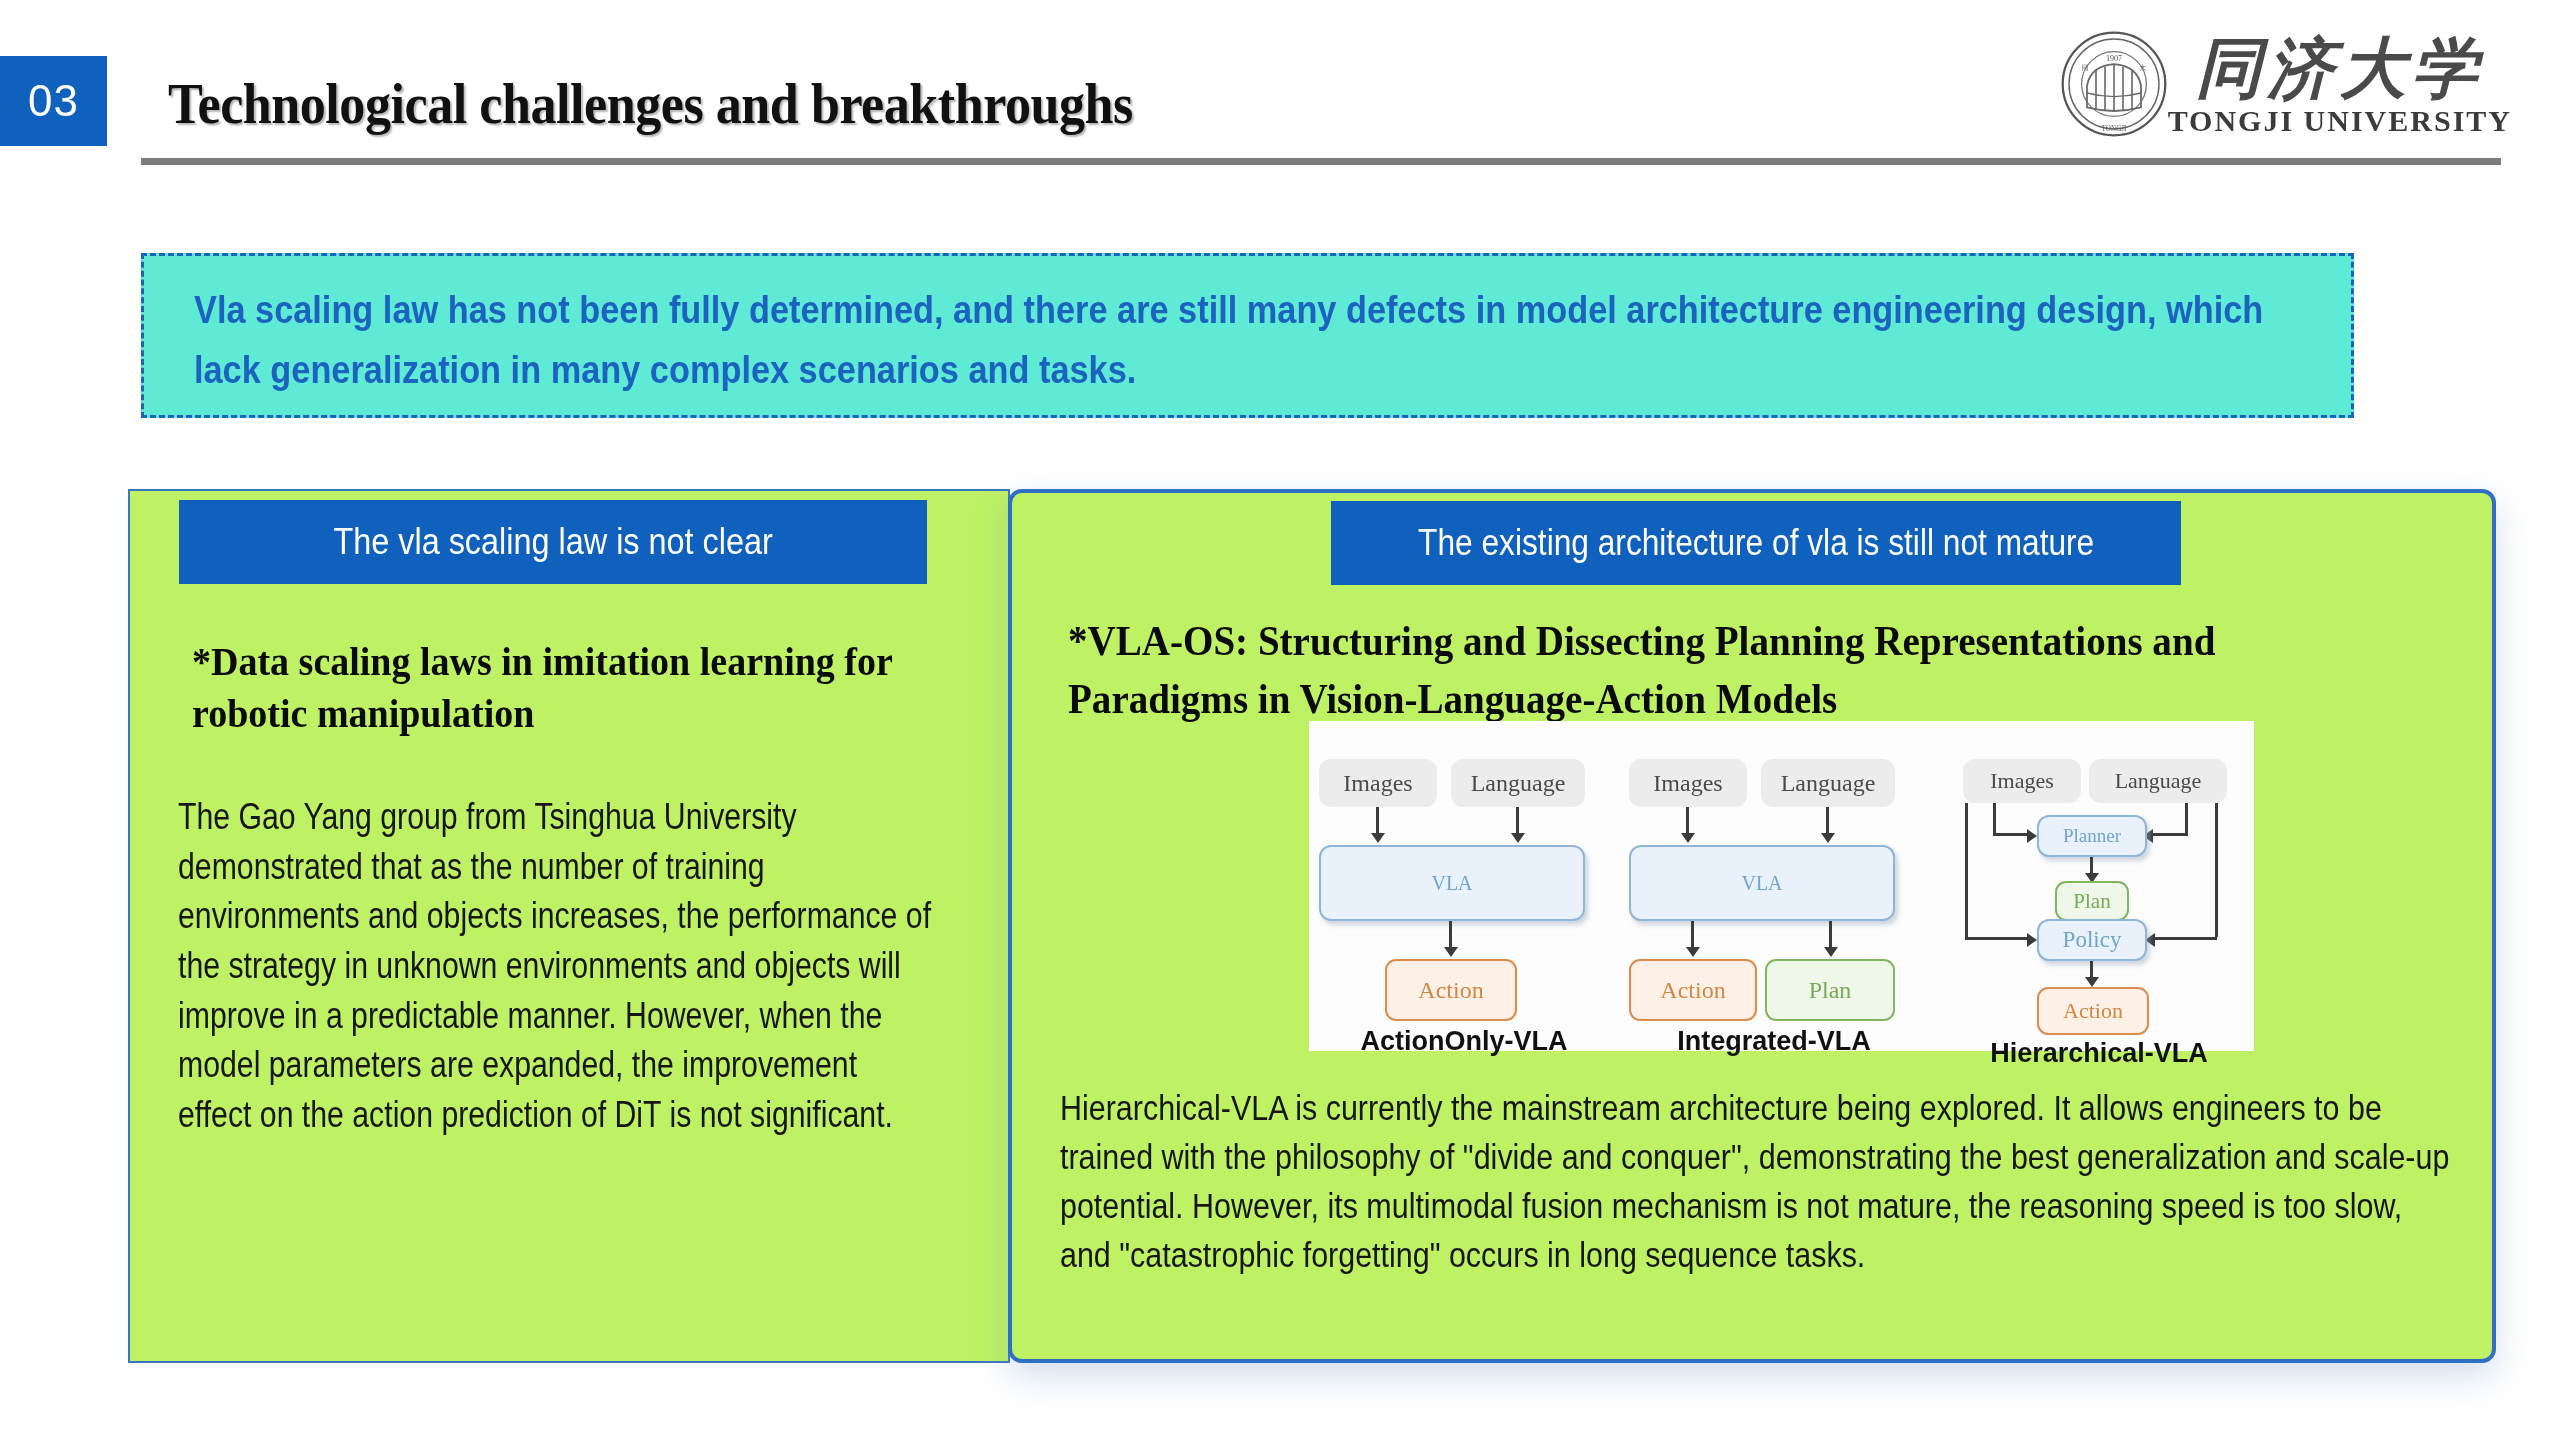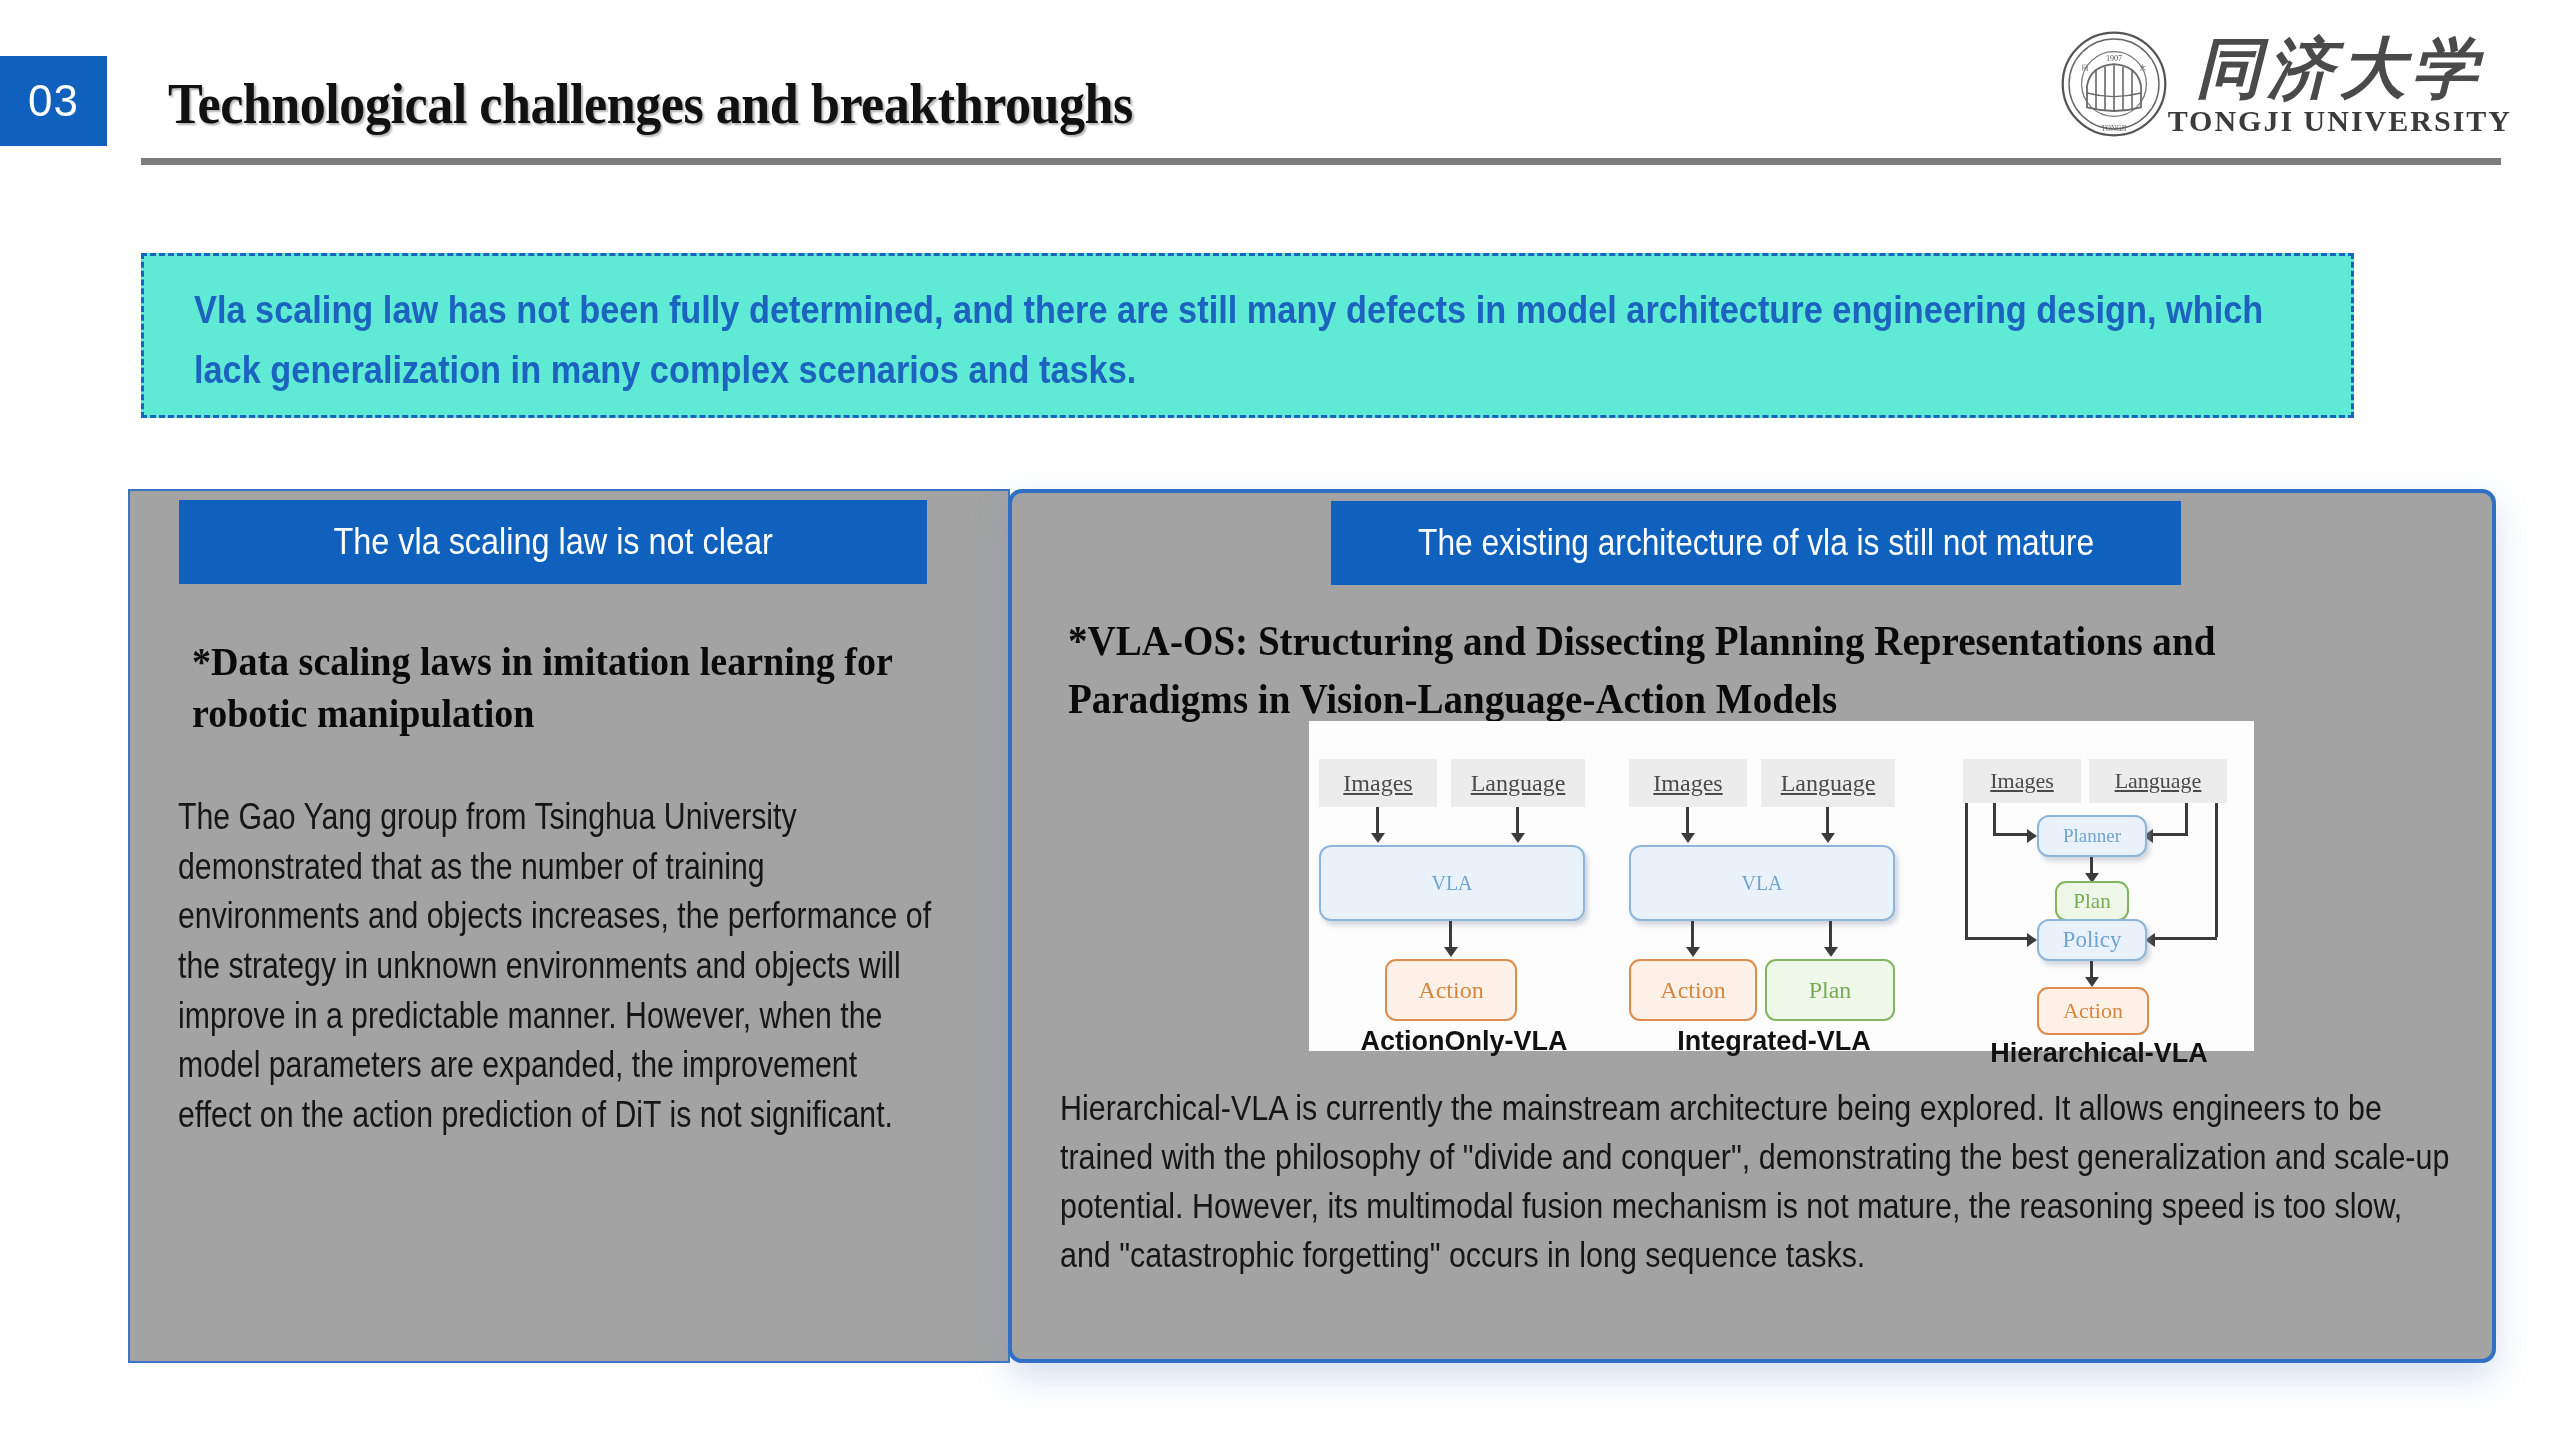--- a/index.html
+++ b/index.html
@@ -59,21 +59,21 @@
   }
   #callout-text{
     position:absolute;left:50px;top:24px;width:2130px;
     color:#1c63c0;font-weight:bold;font-size:39px;line-height:1.55;
     font-family:"Liberation Sans", sans-serif;
     transform:scaleX(0.88);transform-origin:left top;
     width:2400px;
   }
 
   
-  .card{position:absolute;background:#a3a3a3;box-sizing:border-box;padding-left:9px;}
+  .card{position:absolute;background:#bef264;box-sizing:border-box;padding-left:9px;}
   #card-left{
     left:128px;top:489px;width:882px;height:874px;
     border:2px solid #3a74c4;
   }
   #card-right{
     left:1008px;top:489px;width:1488px;height:874px;
     border:4px solid #2f6fc4;border-radius:14px;
     box-shadow:0 14px 34px rgba(120,150,200,.30);
   }
   .card-header{
@@ -132,21 +132,21 @@
   #panel-1{left:10px;width:290px;}
   #panel-2{left:320px;width:290px;}
   #panel-3{left:640px;width:300px;}
 
   .node{
     position:absolute;box-sizing:border-box;
     display:flex;align-items:center;justify-content:center;
     font-family:"Liberation Serif", serif;
     white-space:nowrap;
   }
-  .n-input{background:#ececec;border-radius:0;color:#4a4a4a;font-size:24px;text-decoration:underline;}
+  .n-input{background:#ececec;border-radius:12px;color:#4a4a4a;font-size:24px;}
   .n-vla{background:#e9f2fb;border:2px solid #8fb6d8;border-radius:12px;color:#6fa3d0;font-size:20px;
          box-shadow:3px 4px 5px rgba(150,165,185,.45);}
   .n-action{background:#fdf0e6;border:2px solid #dd8c4e;border-radius:11px;color:#d4873f;font-size:24px;}
   .n-plan{background:#eef7e8;border:2px solid #82b560;border-radius:11px;color:#78ab58;font-size:24px;}
   .n-small{font-size:22px;}
 
   .arr{position:absolute;background:#3b3b3b;}
   .arrv{width:3px;}
   .arrh{height:3px;}
   .ahead{

